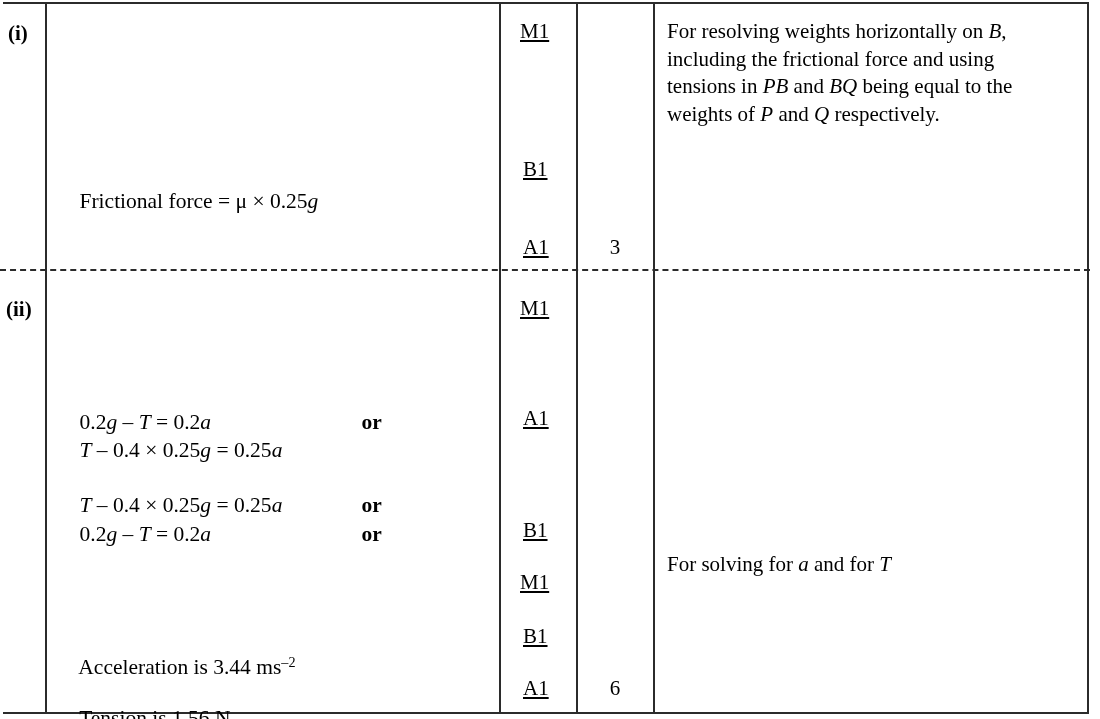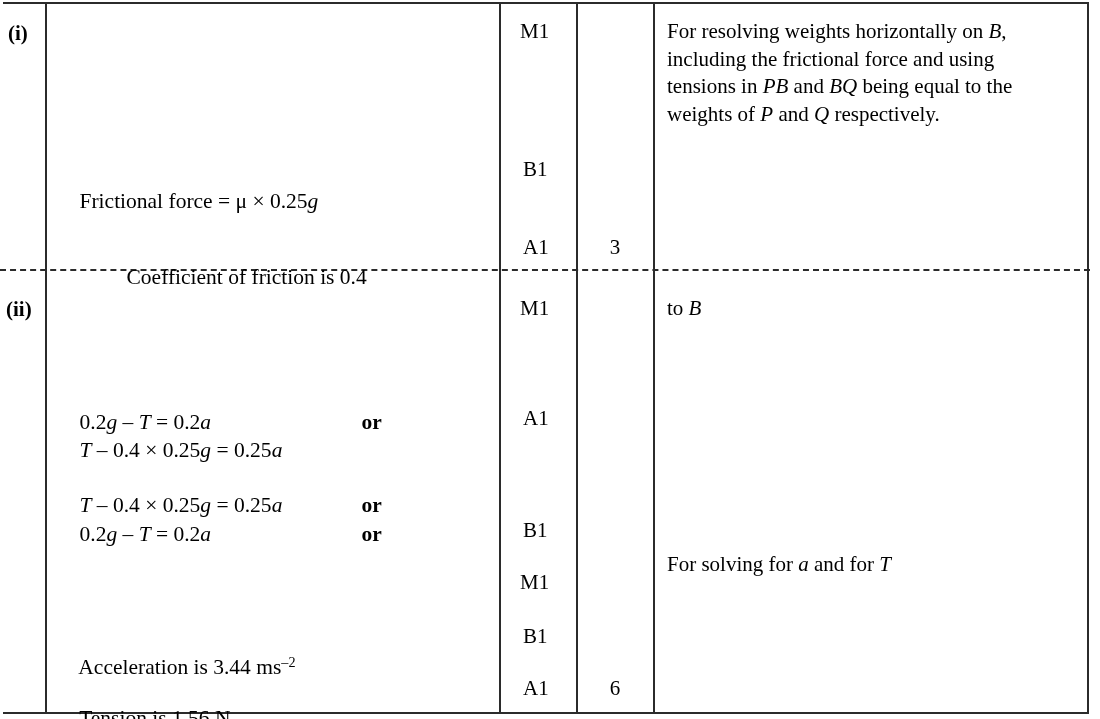--- a/index.html
+++ b/index.html
@@ -53,20 +53,21 @@
   .work {
     font-size: 21.5px;
     line-height: 1.34;
     white-space: pre;
     text-align: right;
   }
 
   .mark-code {
     font-size: 21px;
     line-height: 1.1;
+    text-decoration: underline;
   }
 
   .mark-total {
     font-size: 21px;
     line-height: 1.1;
     text-align: center;
     width: 76px;
   }
 
   .comment {
@@ -97,23 +98,20 @@
 
   <div class="cell part-label" style="left:8px; top:22px;">
     <span>(i)</span>
   </div>
 
   <div class="cell work" style="left:58px; top:158px;">
     <span>Frictional force = </span><span>μ</span><span> × 0.25</span><i>g</i>
   </div>
 
 
-  <div class="cell work" style="left:105px; top:234px;">
-    <span>Coefficient of friction is 0.4</span>
-  </div>
 
   <div class="cell mark-code" style="left:520px; top:20px;">
     <span>M1</span>
   </div>
   <div class="cell mark-code" style="left:523px; top:158px;">
     <span>B1</span>
   </div>
   <div class="cell mark-code" style="left:523px; top:236px;">
     <span>A1</span>
   </div>
@@ -184,20 +182,19 @@
   </div>
   <div class="cell mark-code" style="left:523px; top:677px;">
     <span>A1</span>
   </div>
 
   <div class="cell mark-total" style="left:577px; top:677px;">
     <span>6</span>
   </div>
 
   <div class="cell comment" style="left:667px; top:295px; width:412px;">
-    <div><span>to </span><i>B</i></div>
   </div>
 
   <div class="cell comment" style="left:667px; top:551px; width:412px;">
     <div><span>For solving for </span><i>a</i><span> and for </span><i>T</i></div>
   </div>
 
 </div>
 
 </body></html>

